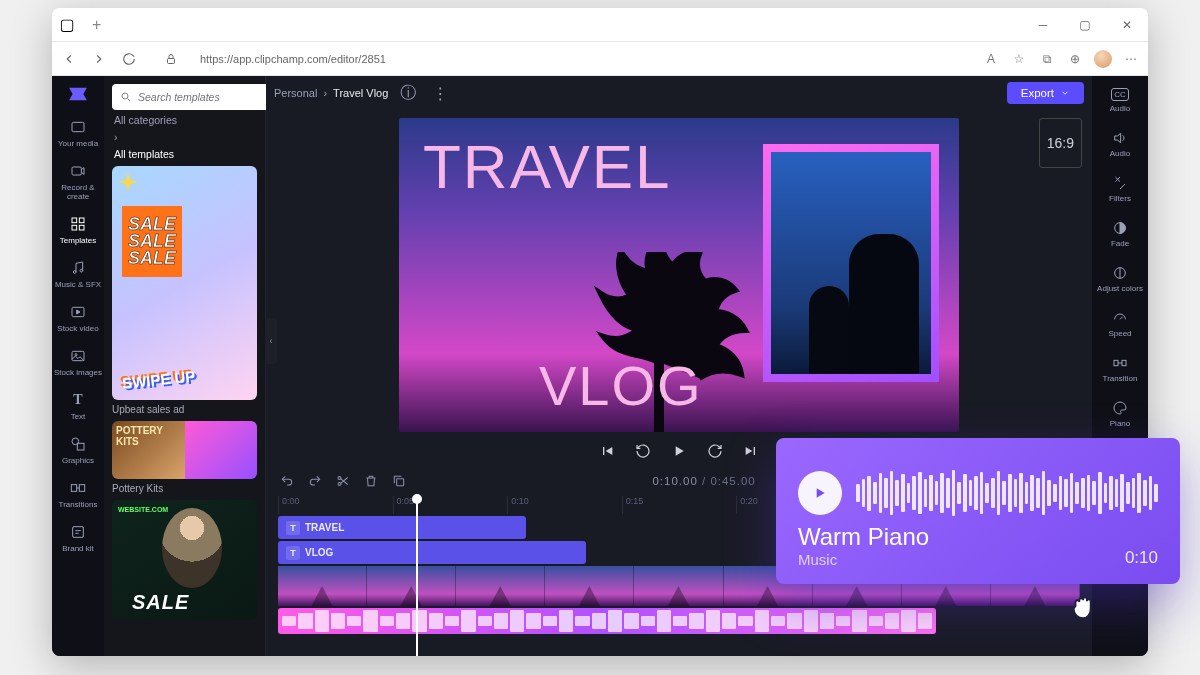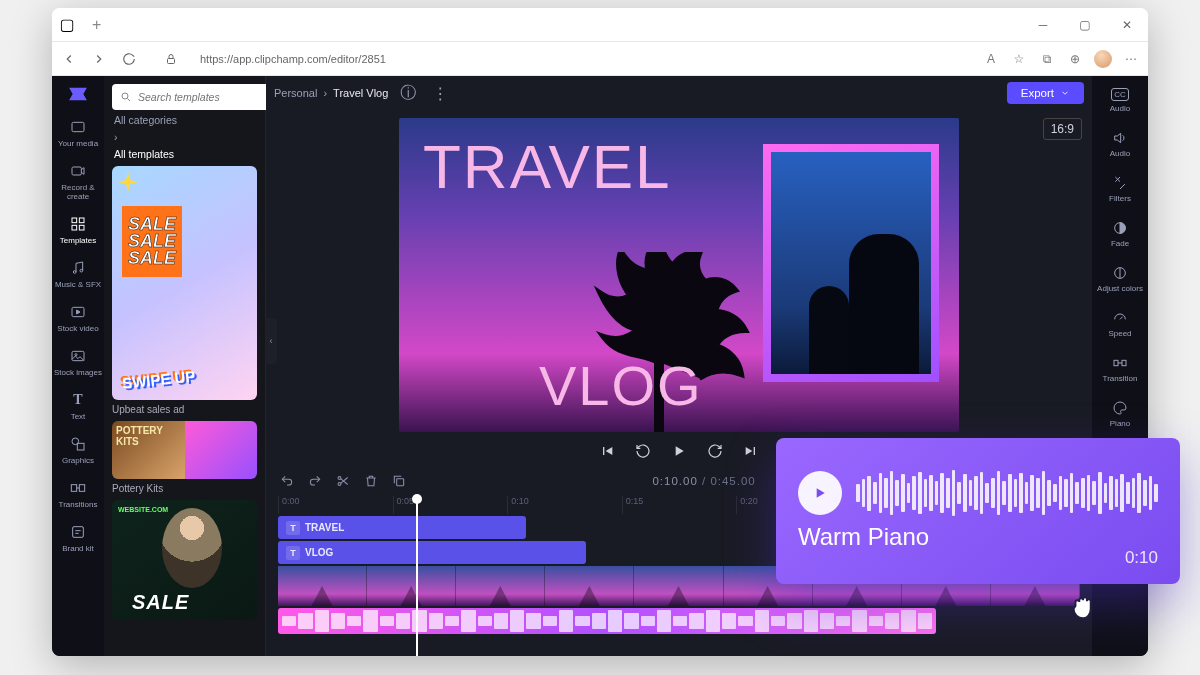--- a/index.html
+++ b/index.html
@@ -46,21 +46,21 @@
 .card3 .person { position:absolute; left:50px; top:8px; width:60px; height:80px; border-radius:50%; background:radial-gradient(circle at 50% 25%, #e7c9a9 0 18%, #8a7a60 18% 50%, #3d3328 50%);}
 .card3 .sale { position:absolute; bottom:6px; left:20px; font: italic 900 20px sans-serif; color:#fff; letter-spacing:1px;}
 .main { flex: 1; display: flex; flex-direction: column; background: #191b24; position:relative; }
 .topbar { height: 34px; display: flex; align-items: center; padding: 0 8px; gap: 8px; }
 .topbar .bc { font-size: 11px; color: #9aa0b8; display:flex; gap:6px; align-items:center;}
 .topbar .bc .cur { color: #e8e9ee; }
 .topbar .spacer { flex: 1; }
 .exportbtn { background: #5b4cff; color:#fff; padding: 5px 14px; font-size: 11.5px; border-radius: 4px; display:flex; align-items:center; gap:6px; cursor:pointer;}
 .more-ic { color:#9aa0b8; cursor:pointer; padding:4px;}
 .canvaswrap { display: flex; flex-direction: column; align-items: center; }
-.aspect { position:absolute; right:10px; top:42px; border:1px solid #444; color:#cfd1da; font-size:12px; padding:3px 7px; border-radius:3px; cursor:pointer;}
+.aspect { position:absolute; right:10px; top:42px; border:1px solid #444; color:#cfd1da; font-size:14px; padding:16px 7px; border-radius:3px; cursor:pointer;}
 .canvas { margin-top:8px; width: 560px; height: 314px; background: linear-gradient(180deg,#2b3a8a 0%, #6440b0 30%, #d348c8 75%, #3a1350 100%); position: relative; border-radius:2px; overflow:hidden;}
 .canvas .tree { position:absolute; left:150px; bottom:0; width:220px; height:180px;}
 .canvas .title1 { position:absolute; top:18px; left:24px; font: 300 62px/1 "Segoe UI", sans-serif; color:#f7b8e8; letter-spacing:2px;}
 .canvas .title2 { position:absolute; bottom:18px; left:140px; font: 300 56px/1 "Segoe UI", sans-serif; color:#f7b8e8; letter-spacing:2px;}
 .canvas .photo { position:absolute; right:20px; top:26px; width:176px; height:238px; background:linear-gradient(160deg,#ff6af0,#a050ff); padding:8px;}
 .canvas .photo .inner { width:100%; height:100%; background:linear-gradient(180deg,#2860c0 0%, #1b3a78 70%, #0b1a3a 100%); position:relative;}
 .canvas .photo .sil1 { position:absolute; right:12px; bottom:0; width:70px; height:140px; background:#050810; border-radius:30px 30px 0 0;}
 .canvas .photo .sil2 { position:absolute; right:82px; bottom:0; width:40px; height:88px; background:#060912; border-radius:20px 20px 0 0;}
 .playback { display:flex; gap:18px; align-items:center; justify-content:center; padding:10px 0 6px; color:#cfd1da;}
 .playback div { cursor:pointer; width:18px; height:18px; display:flex; align-items:center; justify-content:center;}
@@ -606,18 +606,19 @@
         <i style="height: 38px;"></i>
         <i style="height: 22px;"></i>
         <i style="height: 30px;"></i>
         <i style="height: 40px;"></i>
         <i style="height: 26px;"></i>
         <i style="height: 34px;"></i>
         <i style="height: 18px;"></i>
       </div>
   </div>
   <h3>Warm Piano</h3>
+  <div class="sub">Music</div>
   <div class="dur">0:10</div>
 </div>
 
 <svg class="grab-cursor" viewBox="0 0 40 40">
   <path fill="#fff" stroke="#202040" stroke-width="2" d="M10 22v-4a2 2 0 0 1 4 0v-2a2 2 0 0 1 4 0v-1a2 2 0 0 1 4 0v2a2 2 0 0 1 4 0v8c0 5-3 10-8 10s-10-4-10-10l2-3z"></path>
 </svg>
 
 </body></html>

